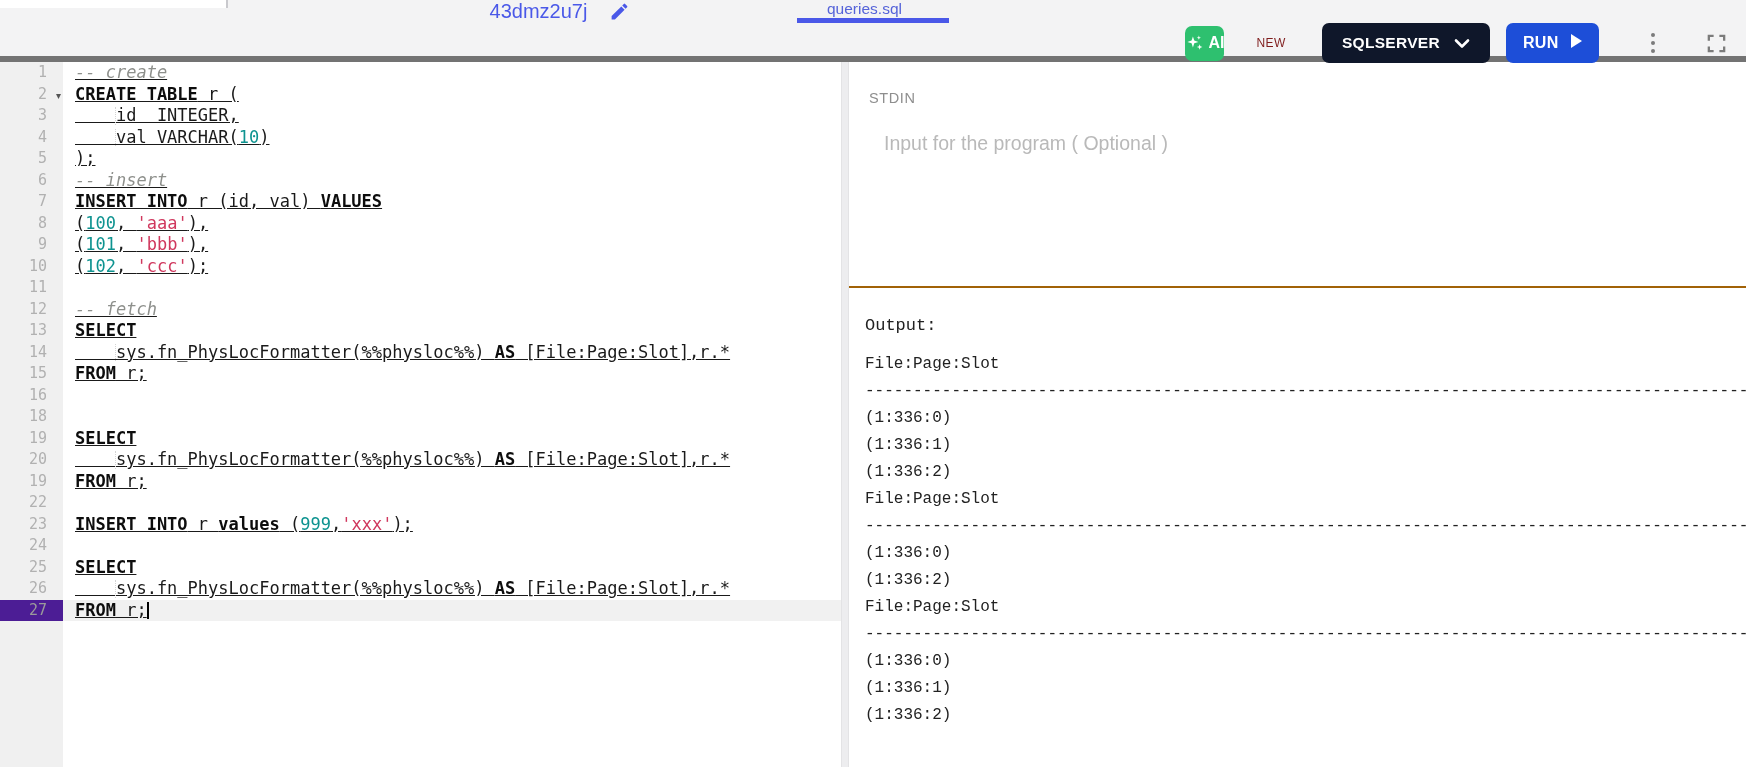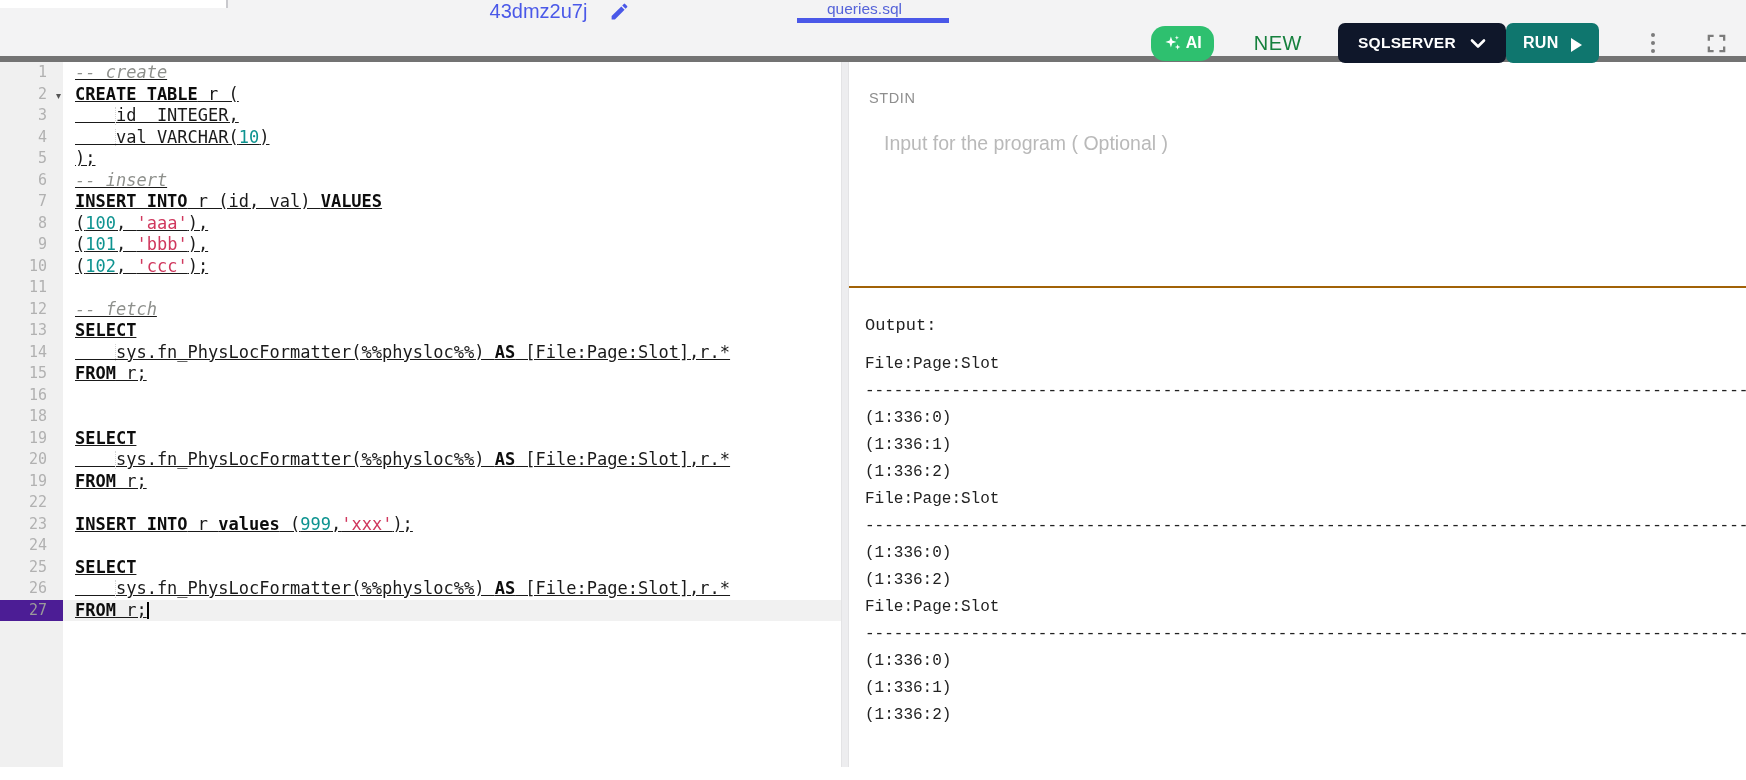--- a/index.html
+++ b/index.html
@@ -13,30 +13,30 @@
                    background:#fff; border-right:2px solid #c9c9cd; }
   .tab { height:74px; width:152px; display:flex; align-items:center; padding-left:30px;
          border-bottom:5px solid #4a58e8; cursor:pointer; }
   .tab span { color:#5563d9; font-size:15.5px; }
   .header-center { position:absolute; left:170px; width:780px; text-align:center;
                    display:flex; align-items:center; justify-content:center; gap:22px; }
   .title { color:#4a58e8; font-size:20px; }
   .pencil-btn { display:inline-flex; cursor:pointer; }
   .header-actions { margin-left:auto; display:flex; align-items:center; padding-right:18px; }
   .ai-btn { display:flex; align-items:center; gap:4px; background:#2ec06f; color:#fff;
-            border:none; border-radius:14px; font-weight:bold; font-size:16px;
-            padding:8px 12px; cursor:pointer; font-family:inherit; }
-  .new-link { color:#15803d; font-size:20px; letter-spacing:.5px; margin-left:40px; cursor:pointer; }
+            border:none; border-radius:7px; font-weight:bold; font-size:16px;
+            padding:8px 0; cursor:pointer; font-family:inherit; }
+  .new-link { color:#7f1d1d; font-size:12px; letter-spacing:.5px; margin-left:32px; cursor:pointer; }
   .lang-btn { display:flex; align-items:center; gap:14px; background:#0f172a; color:#fff;
               border:none; border-radius:7px; font-weight:bold; font-size:15.5px;
               letter-spacing:.3px; padding:11px 20px; margin-left:36px; cursor:pointer;
               font-family:inherit; }
-  .run-btn { display:flex; align-items:flex-end; gap:12px; background:#0f766e; color:#fff;
+  .run-btn { display:flex; align-items:flex-start; gap:12px; background:#1d4ed8; color:#fff;
              border:none; border-radius:7px; font-weight:bold; font-size:16px;
-             letter-spacing:.3px; padding:11px 17px; cursor:pointer;
+             letter-spacing:.3px; padding:11px 17px; margin-left:16px; cursor:pointer;
              font-family:inherit; }
   .play-tri { width:0; height:0; border-left:11px solid #fff;
               border-top:7px solid transparent; border-bottom:7px solid transparent; }
   .kebab { display:flex; flex-direction:column; gap:3.5px; margin-left:46px; padding:6px; cursor:pointer; }
   .kebab i { width:4.5px; height:4.5px; border-radius:50%; background:#7b7b7b; }
   .fullscreen { margin-left:44px; cursor:pointer; display:flex; }
 
   
   .main { display:flex; height:705px; }
 

